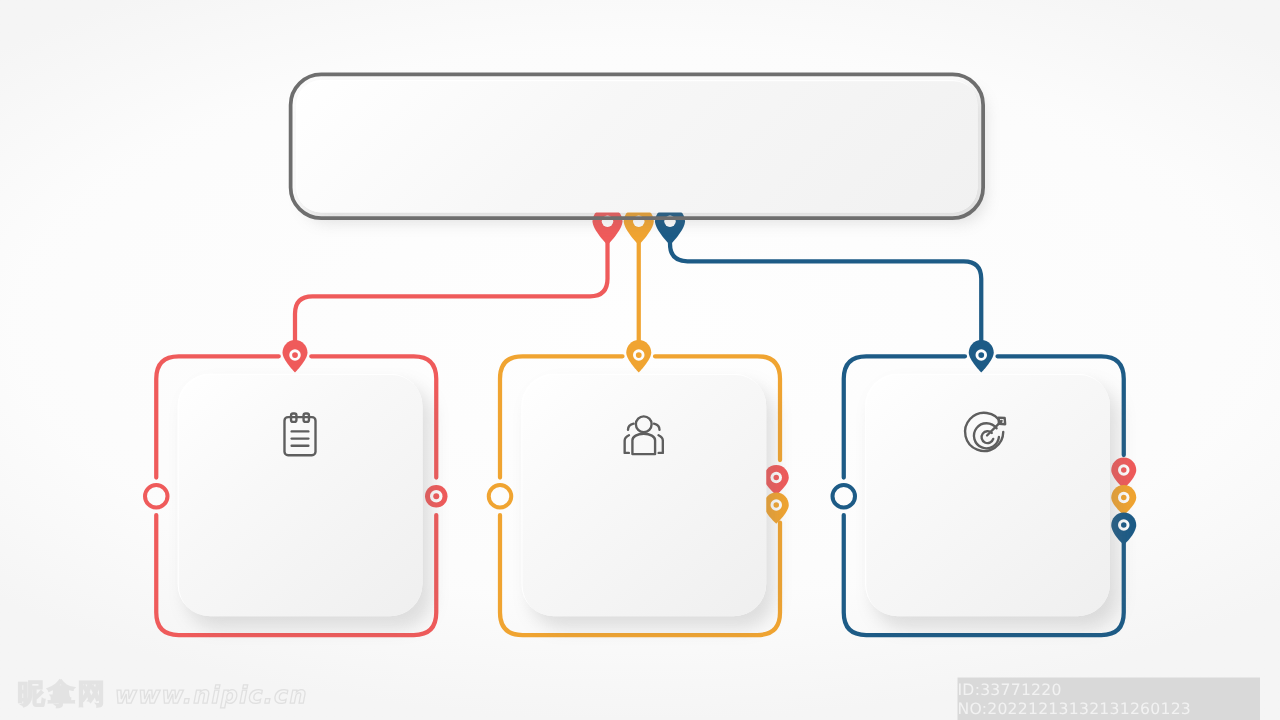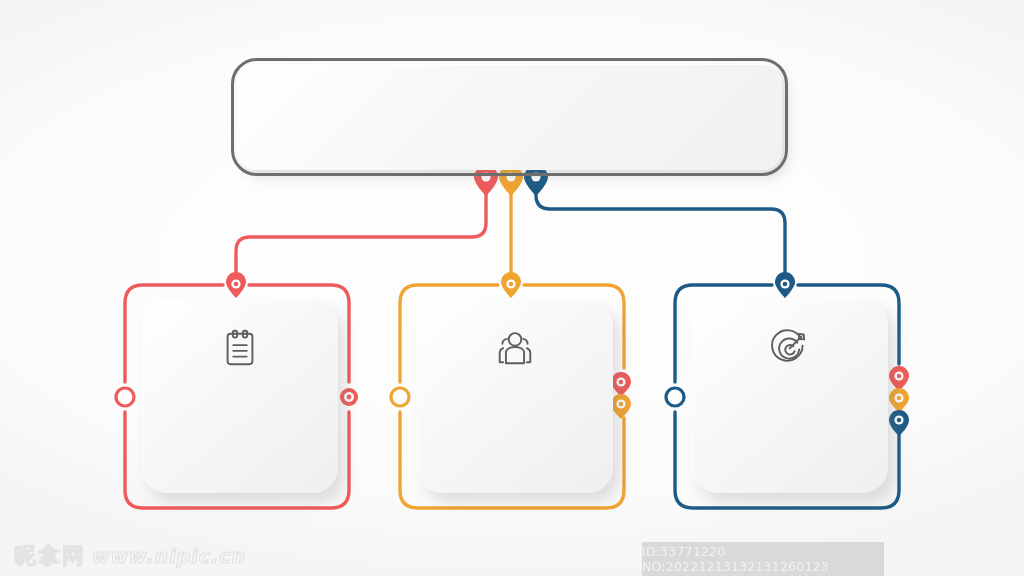--- a/index.html
+++ b/index.html
@@ -84,21 +84,21 @@
     font-size: 11px;
     line-height: 1.5;
     color: #8a8a8a;
     text-align: center;
   }
 
   
   .footer-band {
     position: absolute;
     left: 0; bottom: 0;
-    width: 884px; height: 40px;
+    width: 1008px; height: 40px;
     z-index: 5;
     pointer-events: none;
     padding-left: 16px;
   }
   .wm-logo {
     position: absolute;
     left: 14px; bottom: 8px;
     display: flex;
     align-items: center;
     gap: 8px;

